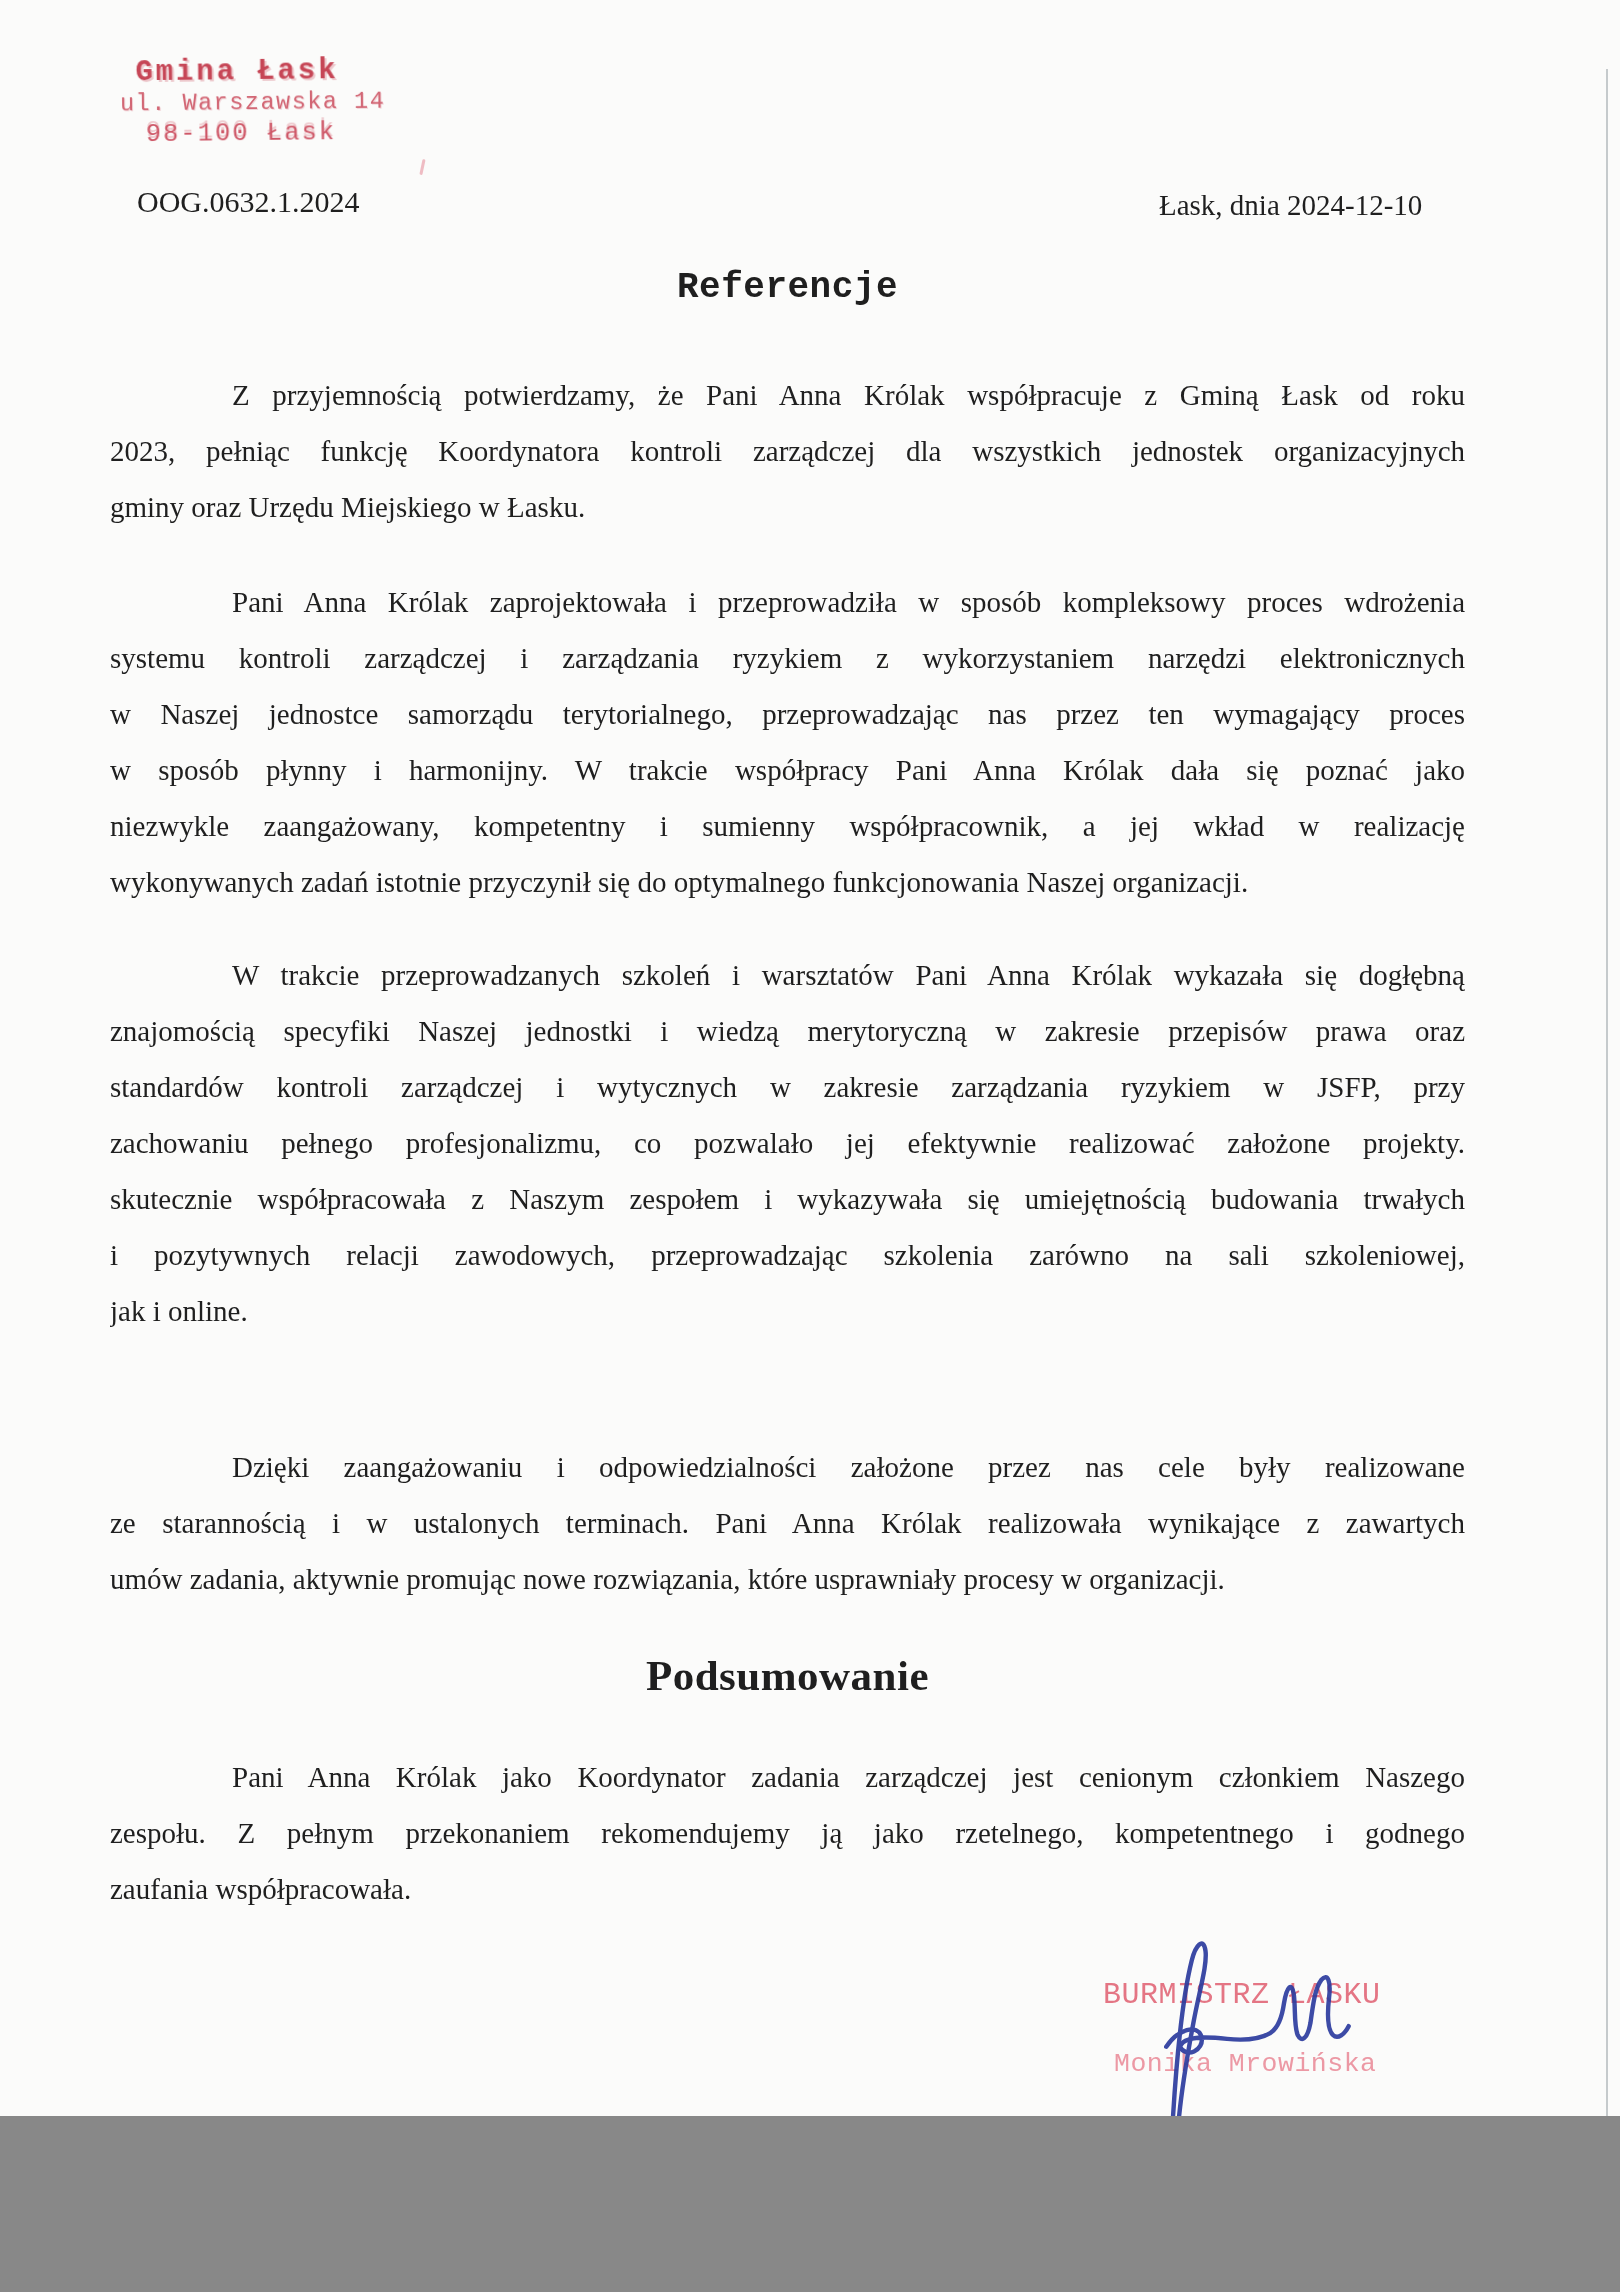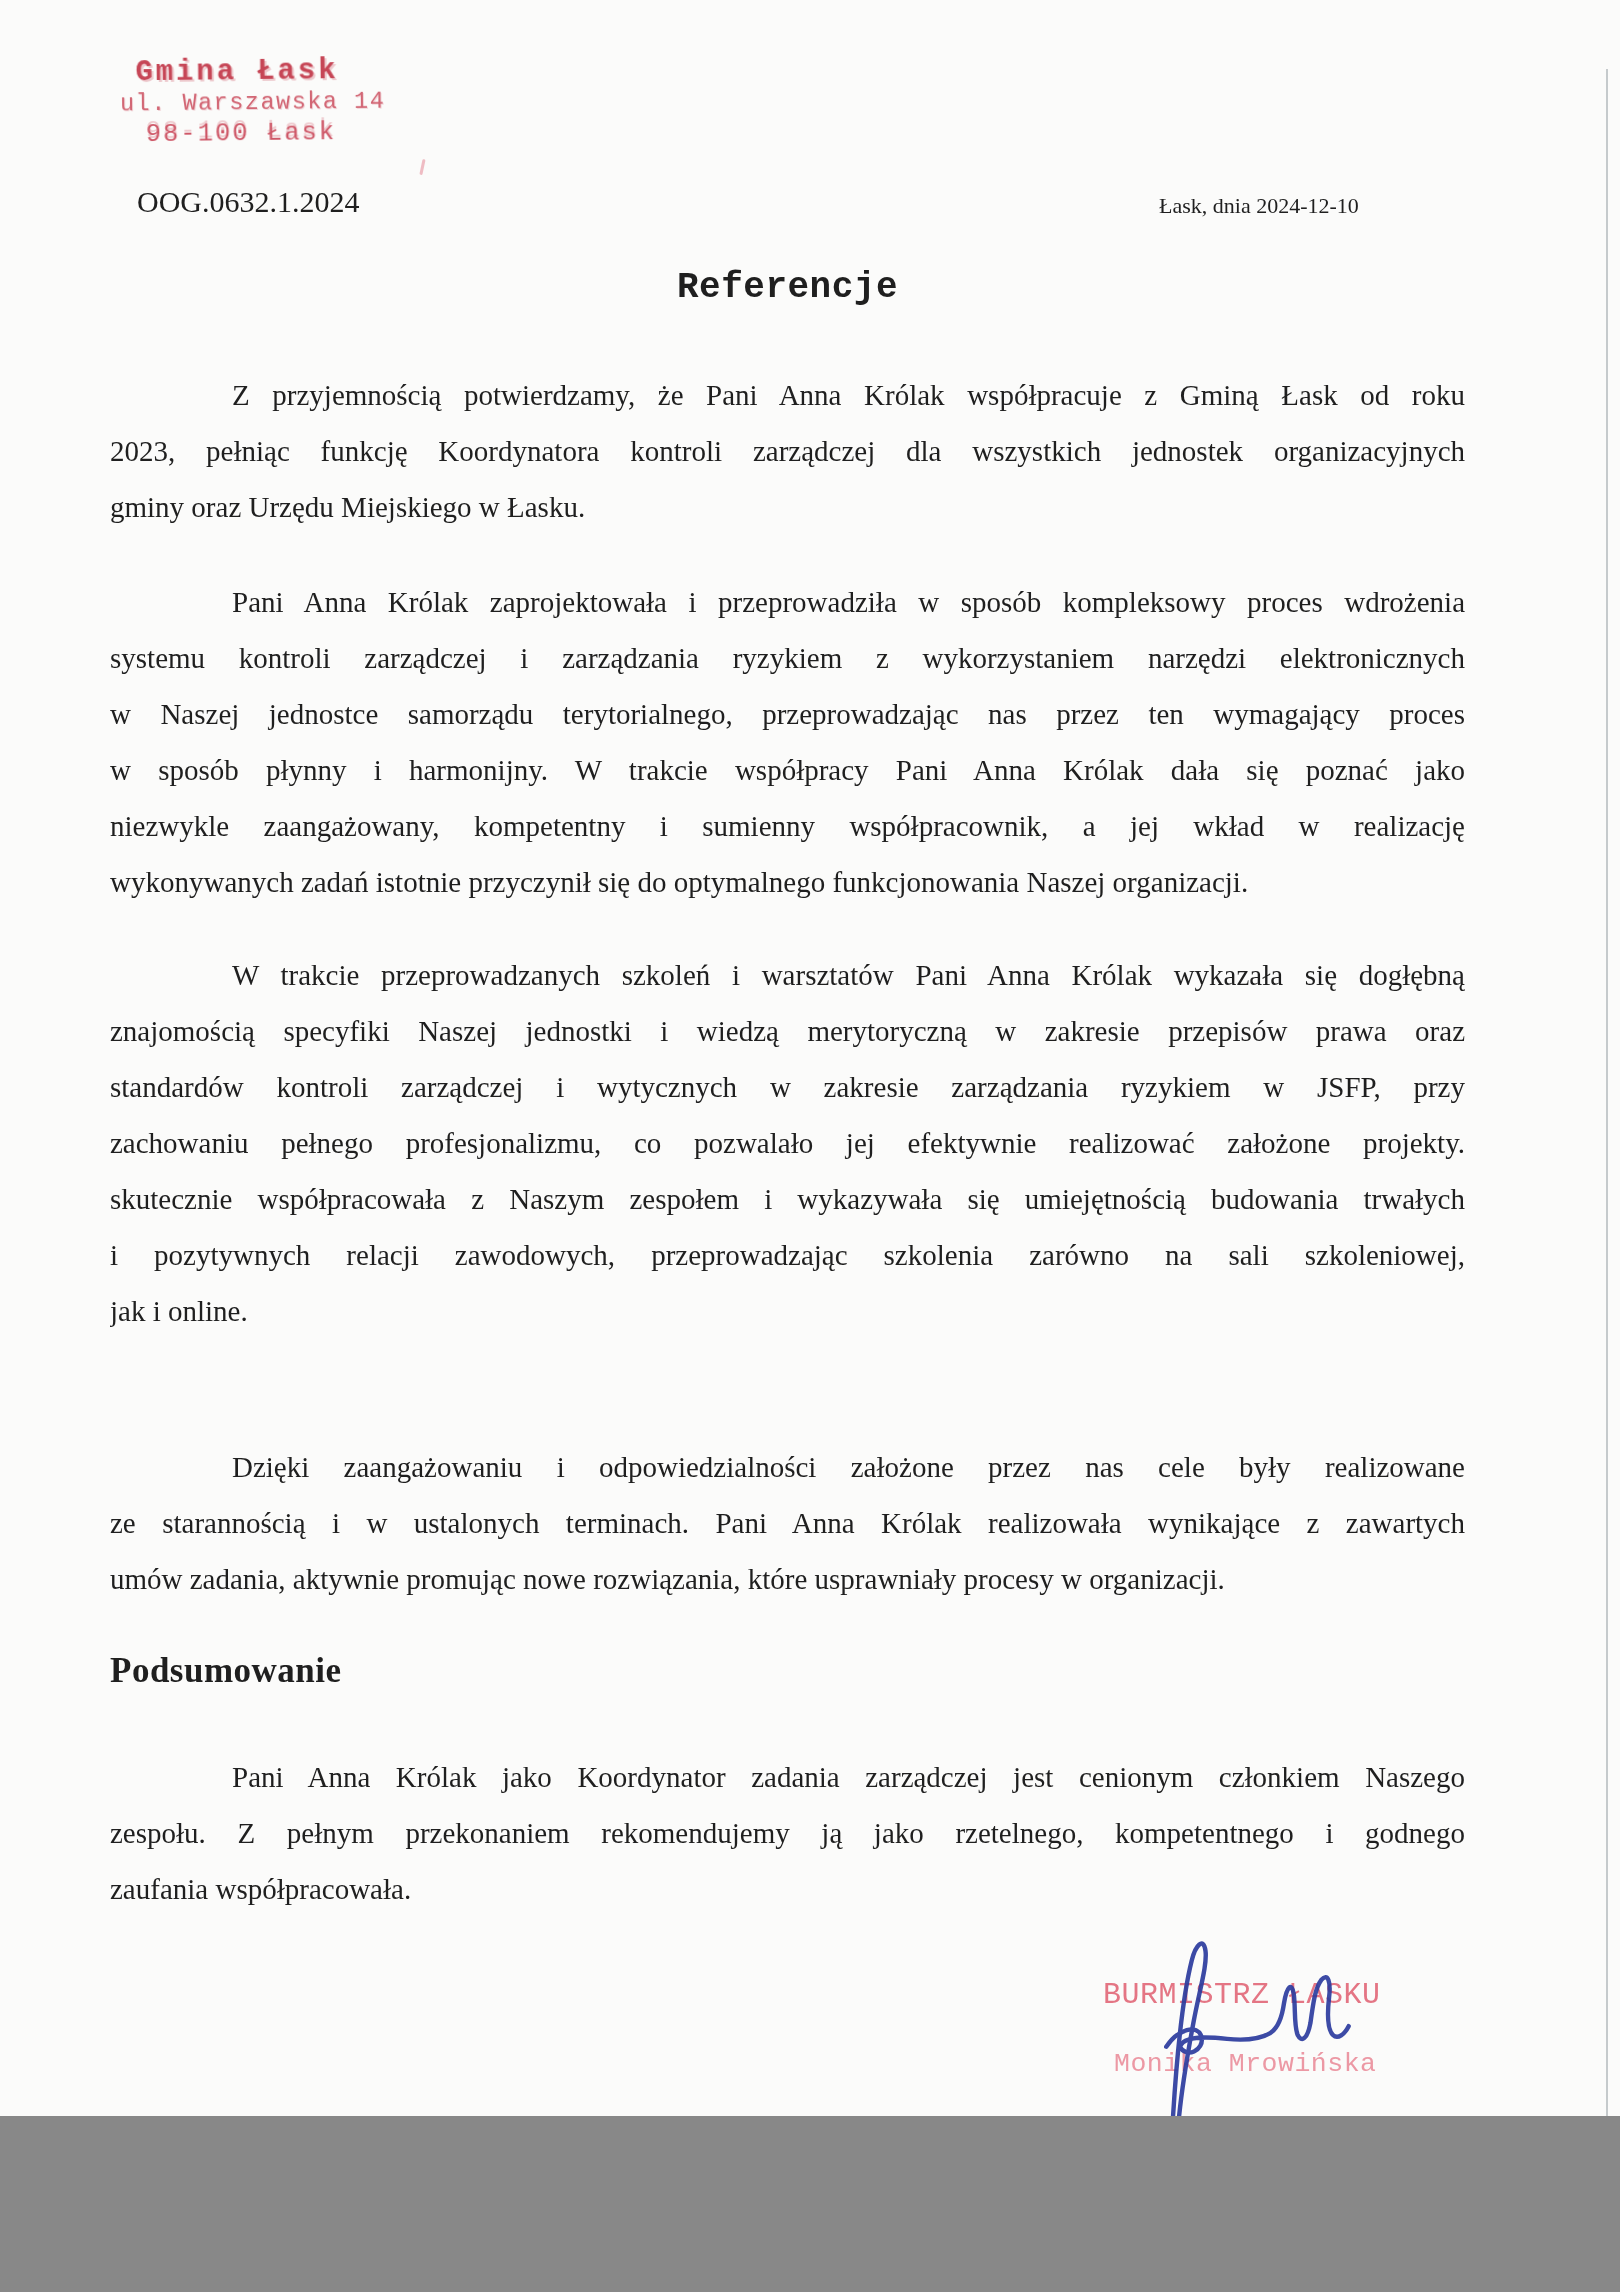--- a/index.html
+++ b/index.html
@@ -33,27 +33,27 @@
     font-size: 25.5px; letter-spacing: 2px; color: #cc4f60; margin-left: 25.5px; line-height: 31px;
     text-shadow: 0 -2.9px 0 rgba(204,79,96,.30);
   }
   .stamp-artifact {
     position: absolute; left: 421px; top: 159px; width: 2.9px; height: 15.7px;
     background: rgba(224,110,128,.45); transform: rotate(12deg); border-radius: 2px;
   }
 
   
   .refnum  { position: absolute; left: 137px; top: 184px; font-size: 30px; line-height: 35px; text-align: right; }
-  .dateline{ position: absolute; left: 1159px; top: 188px; font-size: 22px; line-height: 35px; }
+  .dateline{ position: absolute; left: 1159px; top: 188px; font-size: 29px; line-height: 35px; }
 
   
   .title   { position: absolute; left: 110px; top: 267px; width: 1355px; margin: 0;
              text-align: center; font-size: 36px; font-weight: bold; letter-spacing: 0.5px; font-family: Liberation Mono, monospace; }
   .subtitle{ position: absolute; left: 110px; top: 1651px; width: 1355px; margin: 0;
-             font-size: 35px; font-weight: bold; letter-spacing: 0.5px; }
+             text-align: center; font-size: 43px; font-weight: bold; letter-spacing: 0.5px; }
 
   
   .para { position: absolute; left: 110px; width: 1355px; }
   .p1 { top: 367px; }
   .p2 { top: 574px; }
   .p3 { top: 947px; }
   .p4 { top: 1439px; }
   .p5 { top: 1749px; }
   .bline {
     height: 56px; line-height: 56px;

